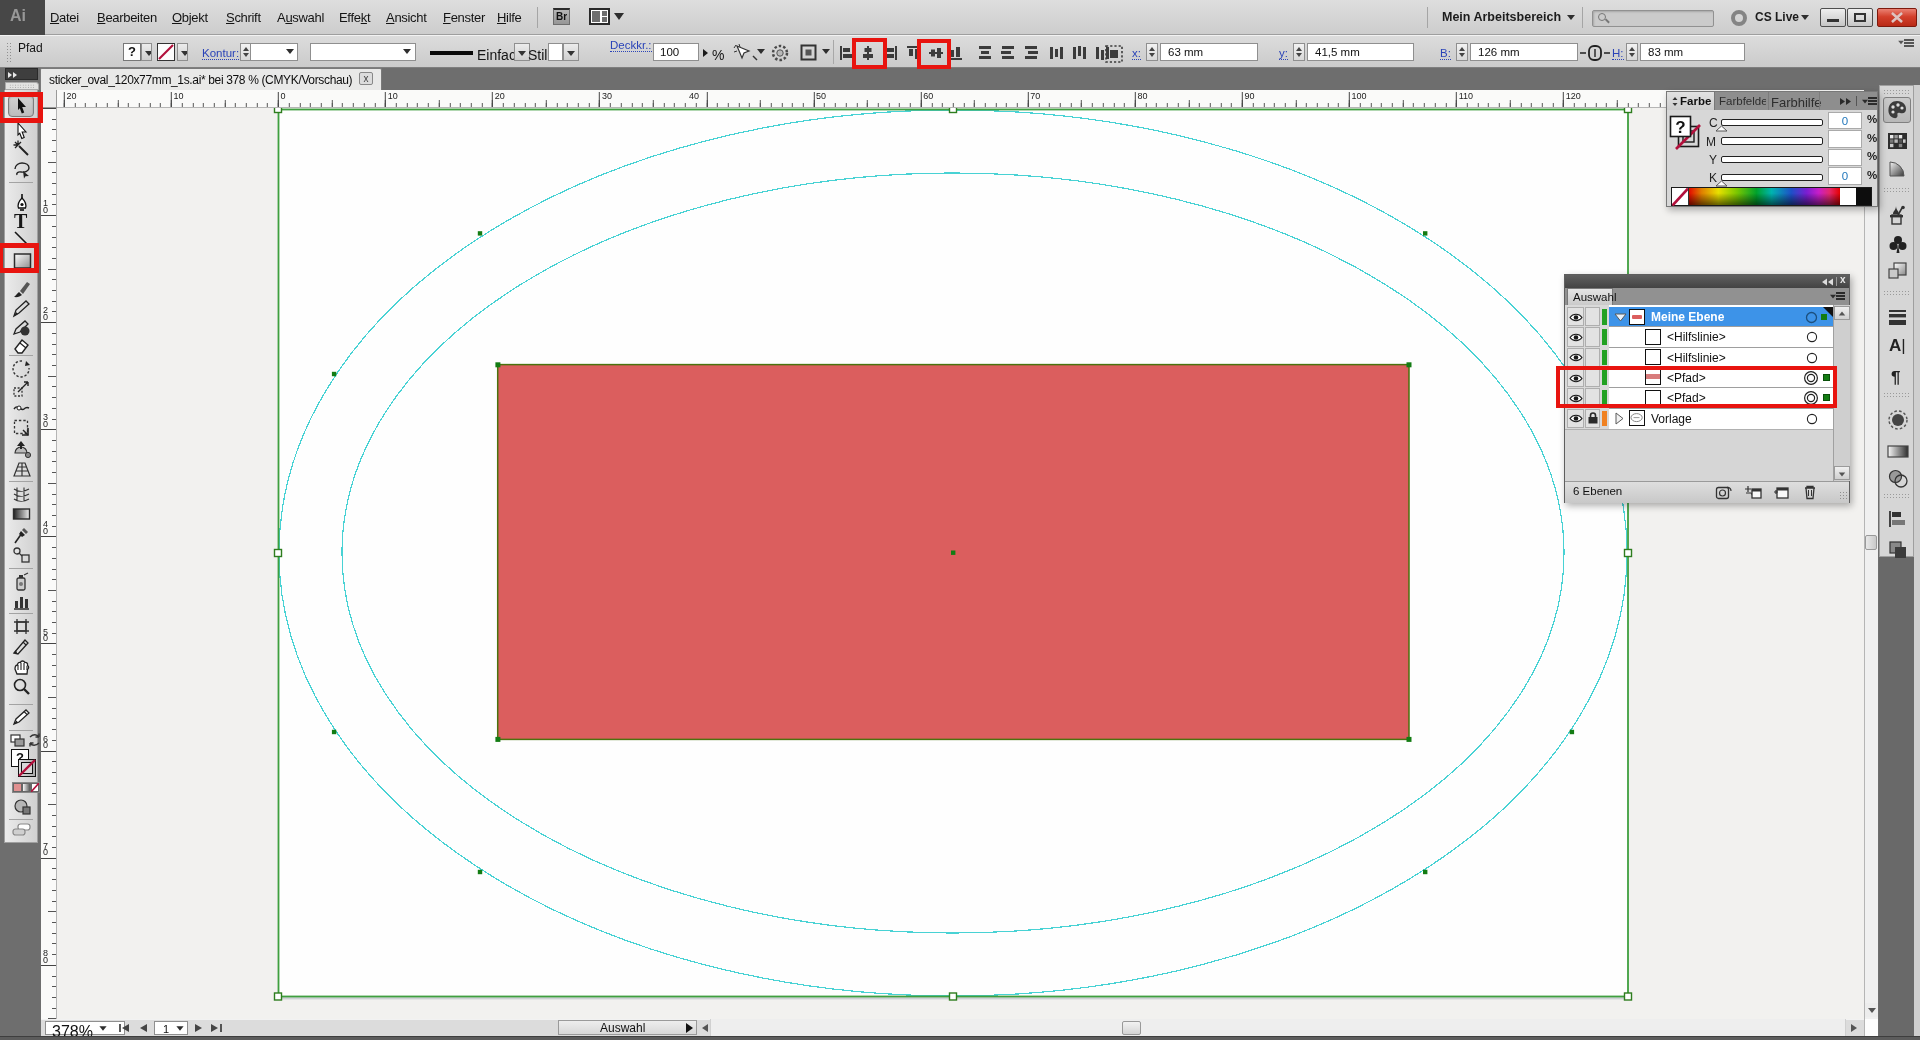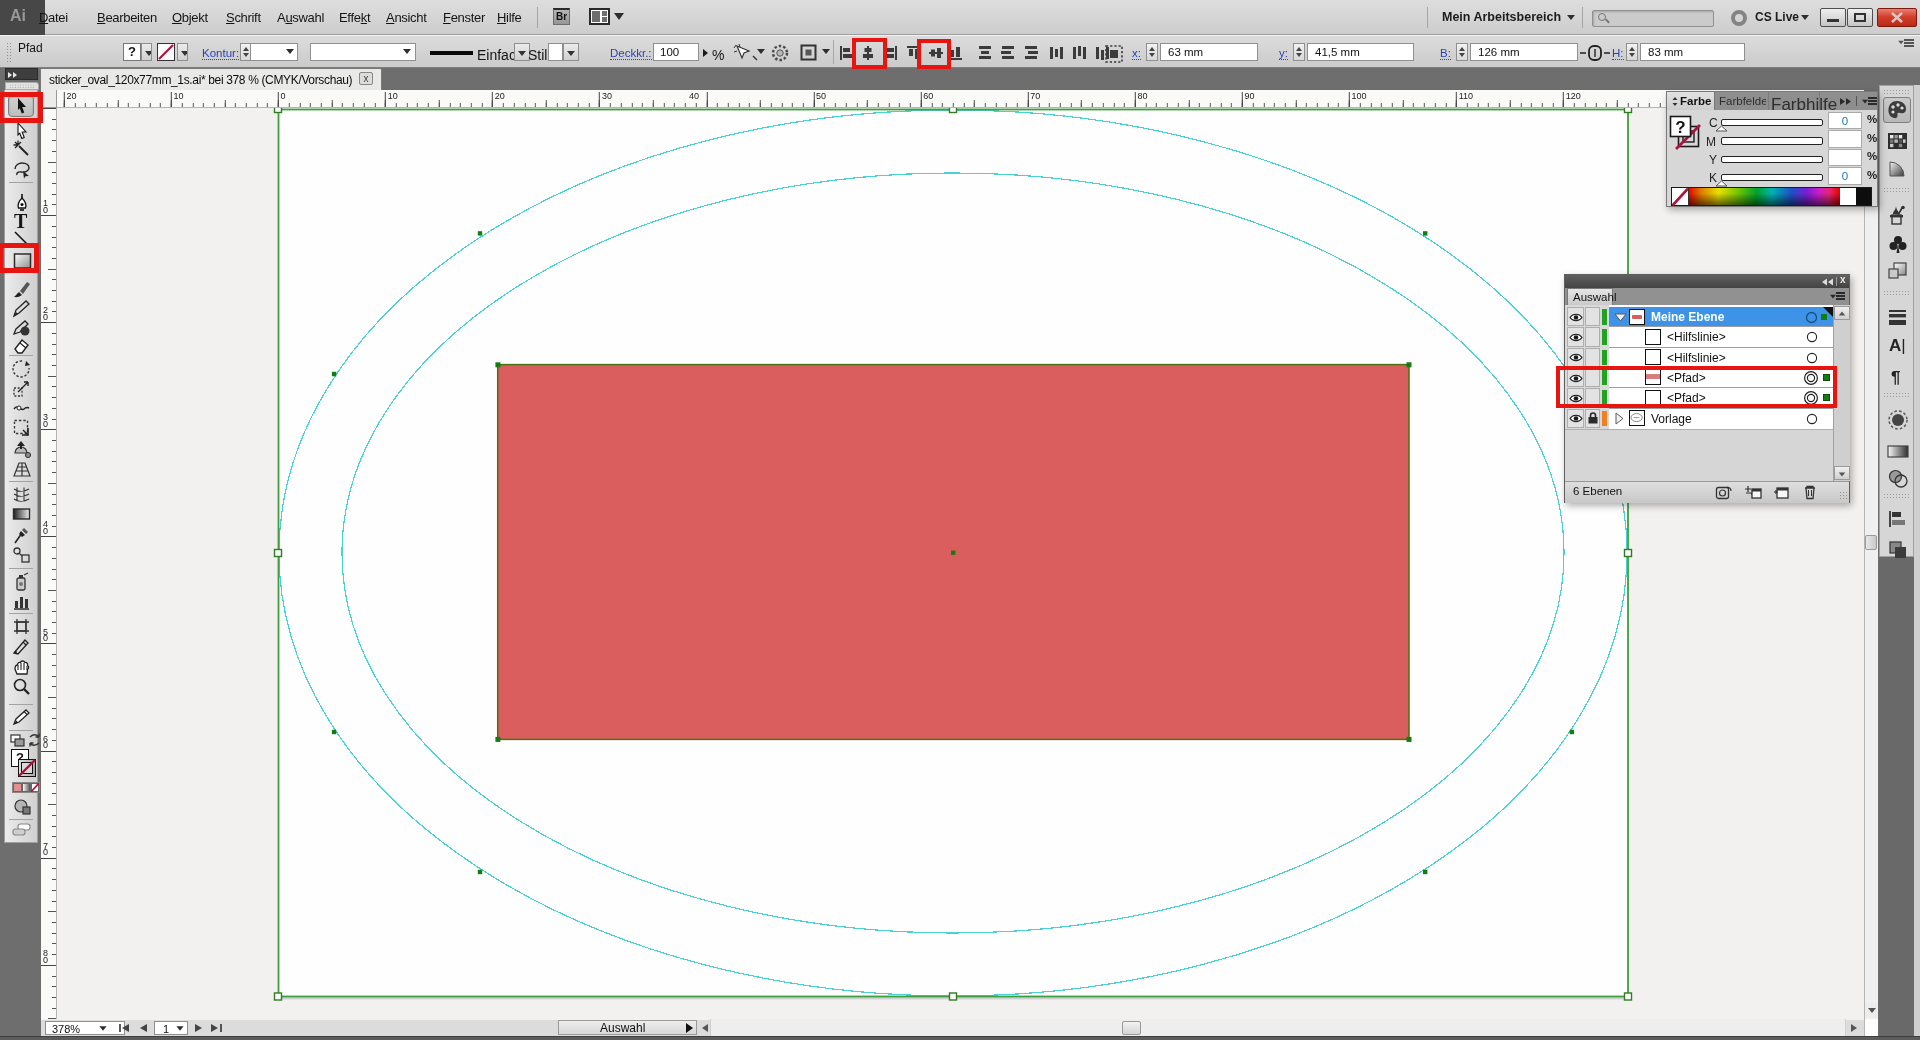--- a/index.html
+++ b/index.html
@@ -41,21 +41,21 @@
 .redbox{position:absolute;border:5px solid #e8140f;z-index:50}
 .gsq{position:absolute;width:6px;height:6px;background:#137c13}
 svg{display:block}
 </style>
 </head>
 <body>
 
 <div class="a" id="menubar">
  <div class="a" style="left:0;top:0;width:45px;height:35px;background:#474747"></div>
  <div class="a ws" style="left:10px;top:7px;font-size:16px;font-weight:bold;color:#989898">Ai</div>
- <div class="a mi ws" style="left:39px"><u>D</u>atei</div>
+ <div class="a mi ws" style="left:50px"><u>D</u>atei</div>
  <div class="a mi ws" style="left:97px"><u>B</u>earbeiten</div>
  <div class="a mi ws" style="left:172px"><u>O</u>bjekt</div>
  <div class="a mi ws" style="left:226px"><u>S</u>chrift</div>
  <div class="a mi ws" style="left:277px">A<u>u</u>swahl</div>
  <div class="a mi ws" style="left:339px">Effe<u>k</u>t</div>
  <div class="a mi ws" style="left:386px"><u>A</u>nsicht</div>
  <div class="a mi ws" style="left:443px"><u>F</u>enster</div>
  <div class="a mi ws" style="left:497px"><u>H</u>ilfe</div>
  <div class="a" style="left:537px;top:7px;width:1px;height:21px;background:#a5a5a5"></div>
  <div class="a" style="left:553px;top:8px;width:17px;height:17px;background:linear-gradient(#b5b5b5,#969696);border:1px solid #6e6e6e;border-top:2px solid #2a2a2a;color:#111;font-size:10px;font-weight:bold;text-align:center;line-height:14px">Br</div>
@@ -101,21 +101,21 @@
  <div class="a wbox" style="left:250px;top:7px;width:48px;height:18px"></div>
  <div class="a td" style="left:286px;top:13px"></div>
  <div class="a wbox" style="left:310px;top:7px;width:106px;height:18px"></div>
  <div class="a td" style="left:403px;top:13px"></div>
  <div class="a" style="left:430px;top:15px;width:43px;height:3.5px;background:#0a0a0a"></div>
  <div class="a cl ws" style="left:477px;top:11px">Einfach</div>
  <div class="a dbtn" style="left:514px;top:7px"></div>
  <div class="a cl ws" style="left:528px;top:11px">Stil:</div>
  <div class="a wbox" style="left:548px;top:7px;width:15px;height:18px"></div>
  <div class="a dbtn" style="left:563px;top:7px"></div>
- <div class="a lnk ws" style="left:610px;top:11px">Deckkr.:</div>
+ <div class="a lnk ws" style="left:610px;top:3px">Deckkr.:</div>
  <div class="a wbox" style="left:653px;top:7px;width:46px;height:18px;padding:2px 0 0 6px">100</div>
  <div class="a tr" style="left:703px;top:13px"></div>
  <div class="a cl ws" style="left:712px;top:11px">%</div>
  <svg class="a" style="left:733px;top:8px" width="26" height="18">
       <path d="M4 2 l5 12 l2 -5 l5 -2 z" fill="#fff" stroke="#333" stroke-width="1.2"></path>
       <path d="M3 1 l-2 3 M6 0 l1 3 M1 8 l3 -1" stroke="#333" stroke-width="1"></path>
       <path d="M20 12 l4 4" stroke="#333" stroke-width="1.5"></path>
     </svg>
  <div class="a td" style="left:757px;top:13px"></div>
  <svg class="a" style="left:771px;top:8px" width="18" height="18">
@@ -574,21 +574,21 @@
 <div class="a" style="left:1865px;top:108px;width:13px;height:14px;background:#ededed">
     <div class="tu" style="margin:4px auto 0;border-bottom-color:#555"></div>
   </div>
 <div class="a" style="left:1865px;top:1003px;width:13px;height:14px;background:#ededed">
     <div class="td" style="margin:5px auto 0;border-top-color:#555"></div>
   </div>
 <div class="a" style="left:1865px;top:535px;width:12px;height:15px;background:linear-gradient(90deg,#e8e8e8,#c9c9c9);border:1px solid #999;border-radius:2px"></div>
 
 <div class="a" id="statusbar"></div>
 <div class="a" id="statusdark"></div>
-<div class="a wbox" style="left:45px;top:1021px;width:80px;height:14px;font-size:11px;padding:1px 0 3px 6px">378%</div>
+<div class="a wbox" style="left:45px;top:1021px;width:80px;height:14px;font-size:16px;padding:1px 0 3px 6px">378%</div>
 <div class="a td" style="left:99px;top:1026px;transform:scale(.9)"></div>
 <svg class="a" style="left:117px;top:1023px" width="16" height="10">
     <path d="M3 1 V9" stroke="#333" stroke-width="1.6"></path>
     <path d="M12 1 L5 5 L12 9 Z" fill="#444"></path>
   </svg>
 <svg class="a" style="left:137px;top:1023px" width="12" height="10">
     <path d="M10 1 L3 5 L10 9 Z" fill="#444"></path>
   </svg>
 <div class="a wbox" style="left:154px;top:1021px;width:34px;height:14px;font-size:11px;padding:1px 0 0 8px">1</div>
 <div class="a td" style="left:176px;top:1026px;transform:scale(.9)"></div>
@@ -618,21 +618,21 @@
 <div class="a panel" style="left:1666px;top:91px;width:212px;height:116px;background:#d7d7d7;border:1px solid #787878">
  <div class="a" style="left:0;top:0;width:210px;height:17.5px;background:#8e8e8e"></div>
  <div class="a" style="left:0;top:0;width:48px;height:17.5px;background:linear-gradient(#e2e2e2,#cdcdcd);border-right:1px solid #777"></div>
  <div class="a" style="left:4px;top:4px;width:7px;height:10px">
       <div class="tu" style="transform:scale(.62);border-bottom-color:#333"></div>
       <div class="td" style="transform:scale(.62);border-top-color:#333;margin-top:1px"></div>
     </div>
  <div class="a ws" style="left:13px;top:3px;font-size:11.5px;font-weight:bold;color:#111">Farbe</div>
  <div class="a ws" style="left:52px;top:3px;font-size:11.5px;color:#2e2e2e;width:47px;overflow:hidden">Farbfelde</div>
  <div class="a" style="left:101px;top:0;width:1px;height:17.5px;background:#7c7c7c"></div>
- <div class="a ws" style="left:104px;top:3px;font-size:17px;color:#2e2e2e">Farbhilfe</div>
+ <div class="a ws" style="left:104px;top:3px;font-size:13px;color:#2e2e2e">Farbhilfe</div>
  <div class="a" style="left:152px;top:0;width:1px;height:17.5px;background:#7c7c7c"></div>
  <svg class="a" style="left:172px;top:5px" width="14" height="9">
       <path d="M1 1 L6 4.5 L1 8 Z M7 1 L12 4.5 L7 8 Z" fill="#2a2a2a"></path>
     </svg>
  <div class="a" style="left:189px;top:4px;width:1px;height:10px;background:#555"></div>
  <div class="a td" style="left:194px;top:7px;transform:scale(.75);border-top-color:#2a2a2a"></div>
  <div class="a" style="left:201px;top:5px;width:9px;height:8px;border-top:2px solid #2a2a2a;border-bottom:2px solid #2a2a2a">
       <div style="height:2px;background:#2a2a2a;margin-top:1px"></div>
     </div>
  <svg class="a" style="left:2px;top:22px" width="36" height="36">

